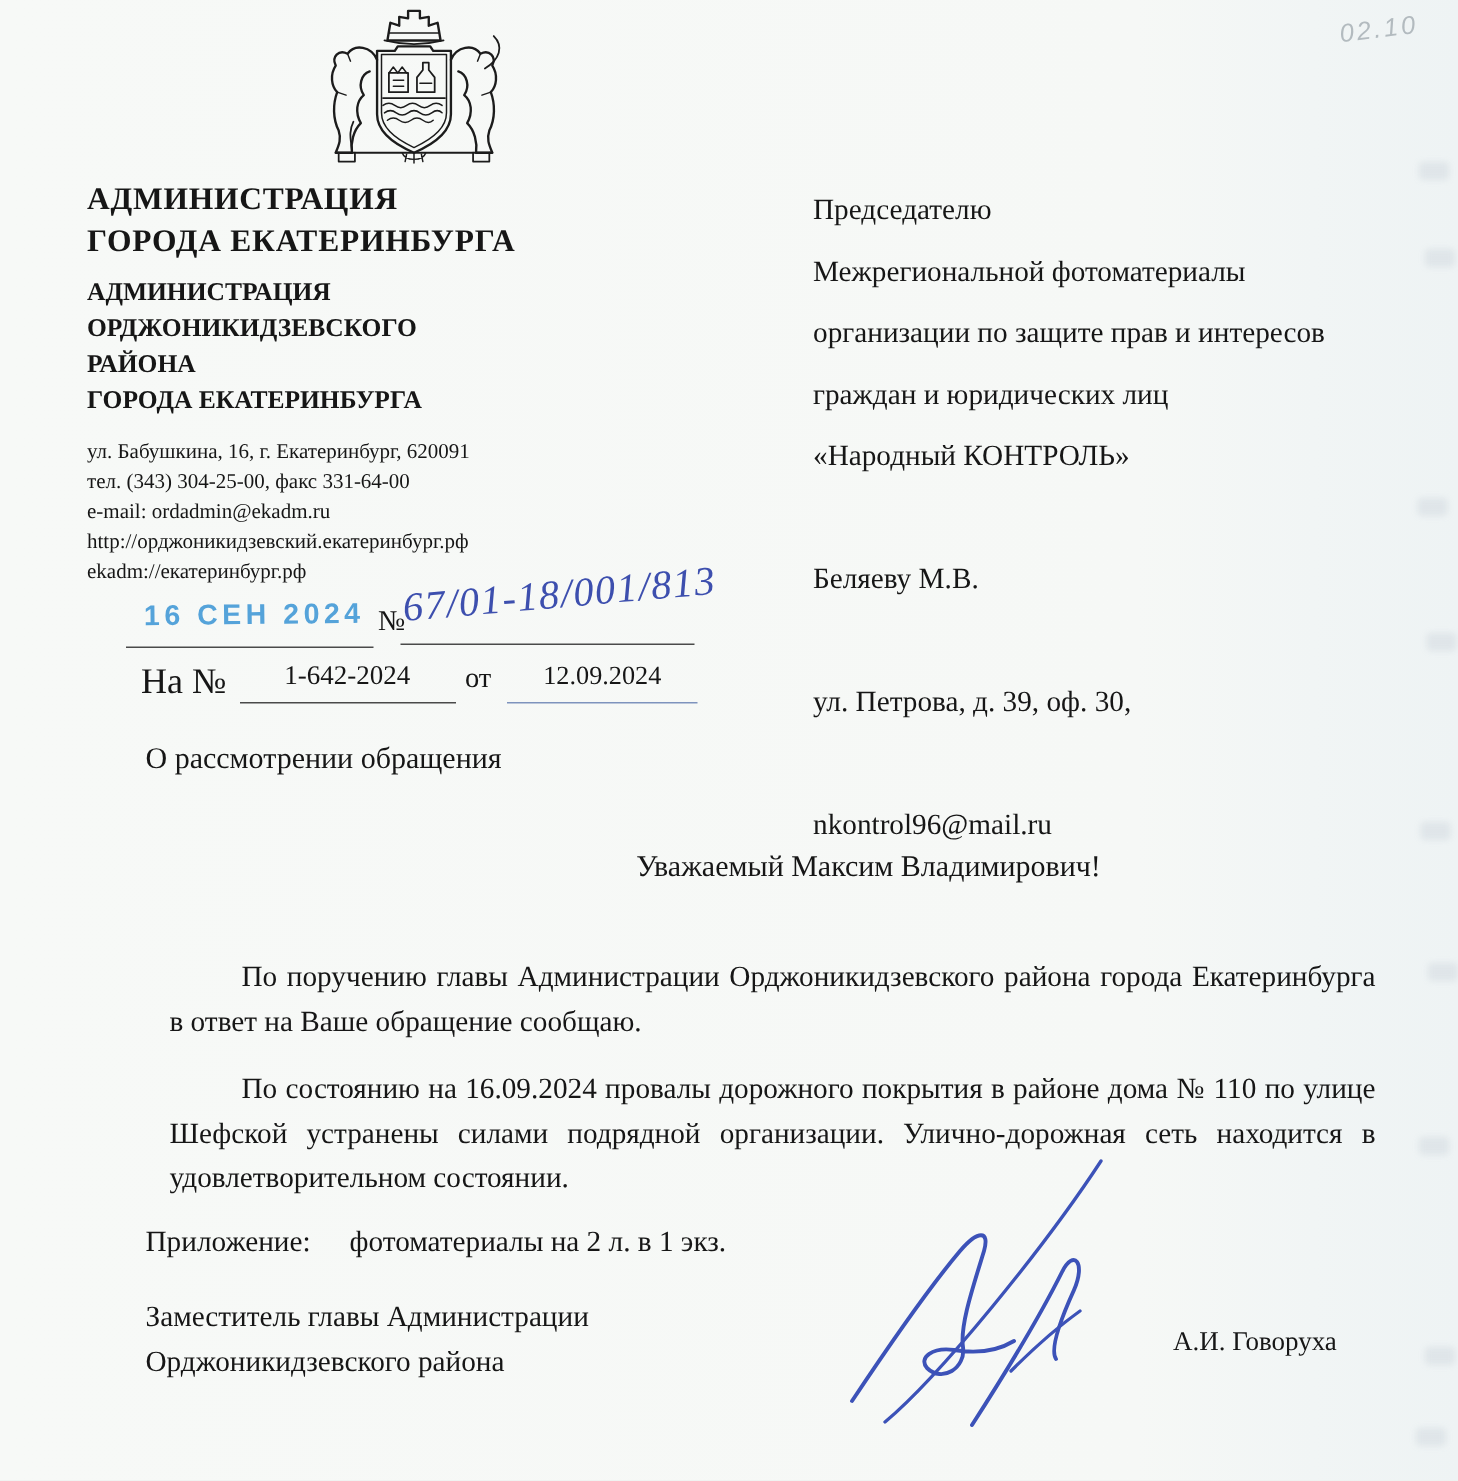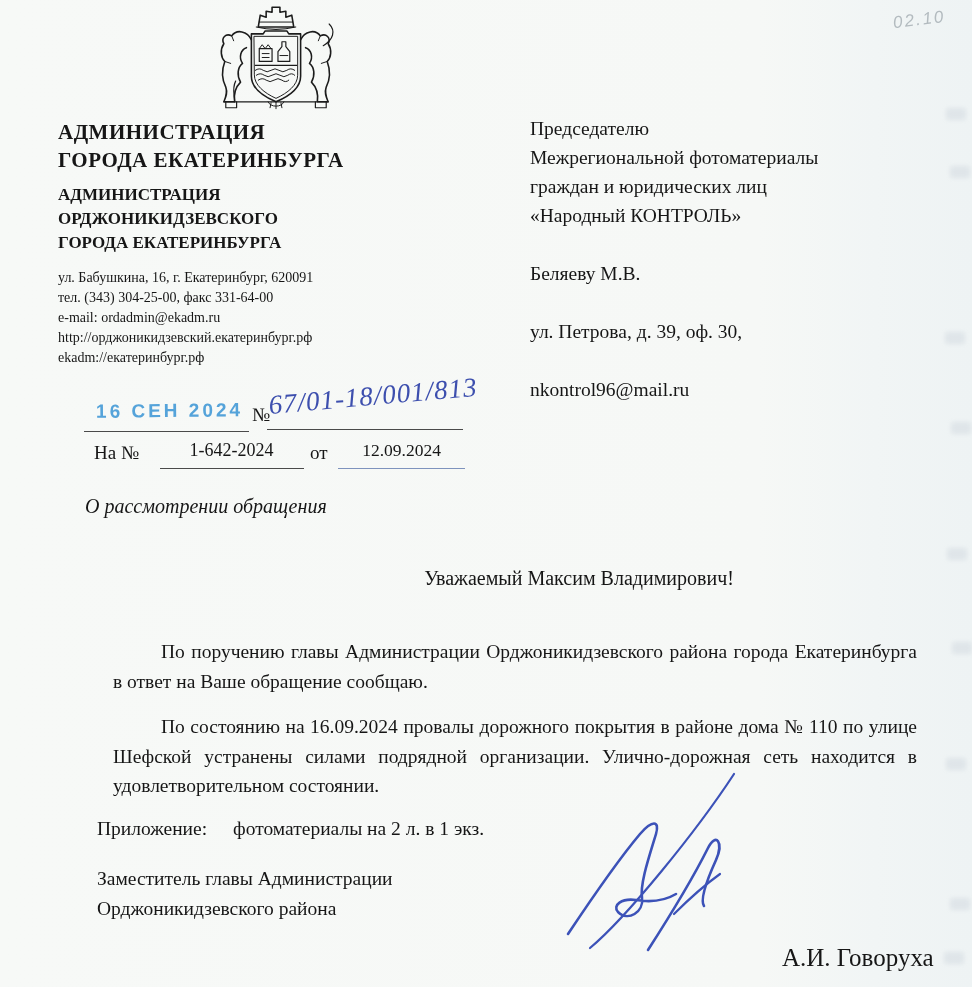--- a/index.html
+++ b/index.html
@@ -40,38 +40,38 @@
   }
   .ref-line{position:absolute;background:#4a4a4a;height:1.4px;}
   .ref-line.blue{background:#7e93bd;}
   .no-label{position:absolute;left:168px;top:12px;font-size:19px;}
   .no-value{
     position:absolute;left:186px;top:-2px;width:300px;
     font-style:italic;font-size:27px;color:#3d4fae;
     transform:rotate(-5deg);transform-origin:left bottom;
     letter-spacing:1px;white-space:nowrap;
   }
-  .row2-label1{position:absolute;left:10px;top:50px;font-size:19px;}
+  .row2-label1{position:absolute;left:10px;top:50px;font-size:24px;}
   .row2-val1{position:absolute;left:75px;top:48px;width:145px;text-align:center;font-size:18px;}
   .row2-label2{position:absolute;left:226px;top:50px;font-size:19px;}
   .row2-val2{position:absolute;left:255px;top:48px;width:125px;text-align:center;font-size:17.5px;}
   
   .addressee{position:absolute;left:530px;top:114px;width:420px;font-size:19.5px;line-height:29px;}
-  .addressee p{margin:0;}
+  .addressee p{margin:12px;}
   .addressee .gap{height:29px;}
   
-  .subject{position:absolute;left:85px;top:495px;font-size:20px;font-style:italic;}
+  .subject{position:absolute;left:97px;top:495px;font-size:20px;}
   .salutation{position:absolute;left:97px;top:567px;width:836px;text-align:center;padding-left:128px;box-sizing:border-box;font-size:20px;}
   .body-text{position:absolute;left:97px;top:621px;width:836px;font-size:19.5px;line-height:29.5px;text-align:justify;}
   .body-text p{margin:16px;text-indent:48px;}
   .attachment{position:absolute;left:97px;top:790px;font-size:19.5px;margin-top:28px;}
   .attachment .att-val{margin-left:26px;}
   
   .signer-pos{position:absolute;left:97px;top:864px;font-size:19.5px;line-height:29.5px;}
-  .signer-name{position:absolute;left:782px;top:944px;font-size:25px;}
+  .signer-name{position:absolute;left:782px;top:884px;font-size:18px;}
   .signature-svg{position:absolute;left:556px;top:772px;width:235px;height:185px;}
 </style>
 </head>
 <body>
 
 <div id="page">
 
   <div class="edge-artifact" style="left:946px;top:108px;"></div>
   <div class="edge-artifact" style="left:950px;top:166px;"></div>
   <div class="edge-artifact" style="left:945px;top:332px;"></div>
@@ -119,20 +119,21 @@
   </svg>
 
   <div class="lh">
     <div class="lh-title">
       <div>АДМИНИСТРАЦИЯ</div>
       <div>ГОРОДА  ЕКАТЕРИНБУРГА</div>
     </div>
     <div class="lh-sub">
       <div>АДМИНИСТРАЦИЯ</div>
       <div>ОРДЖОНИКИДЗЕВСКОГО</div>
+      <div>РАЙОНА</div>
       <div>ГОРОДА ЕКАТЕРИНБУРГА</div>
     </div>
     <div class="lh-addr">
       <div>ул. Бабушкина, 16, г. Екатеринбург, 620091</div>
       <div>тел. (343) 304-25-00, факс 331-64-00</div>
       <div>e-mail: ordadmin@ekadm.ru</div>
       <div>http://орджоникидзевский.екатеринбург.рф</div>
       <div>ekadm://екатеринбург.рф</div>
     </div>
   </div>
@@ -147,20 +148,21 @@
     <div class="row2-val1">1-642-2024</div>
     <div class="ref-line" style="left:76px;top:76px;width:144px;"></div>
     <div class="row2-label2">от</div>
     <div class="row2-val2">12.09.2024</div>
     <div class="ref-line blue" style="left:254px;top:76px;width:127px;"></div>
   </div>
 
   <div class="addressee">
     <p>Председателю</p>
     <p>Межрегиональной фотоматериалы</p>
+    <p>организации по защите прав и интересов</p>
     <p>граждан и юридических лиц</p>
     <p>«Народный КОНТРОЛЬ»</p>
     <div class="gap"></div>
     <p>Беляеву М.В.</p>
     <div class="gap"></div>
     <p>ул. Петрова, д. 39, оф. 30,</p>
     <div class="gap"></div>
     <p>nkontrol96@mail.ru</p>
   </div>
 

